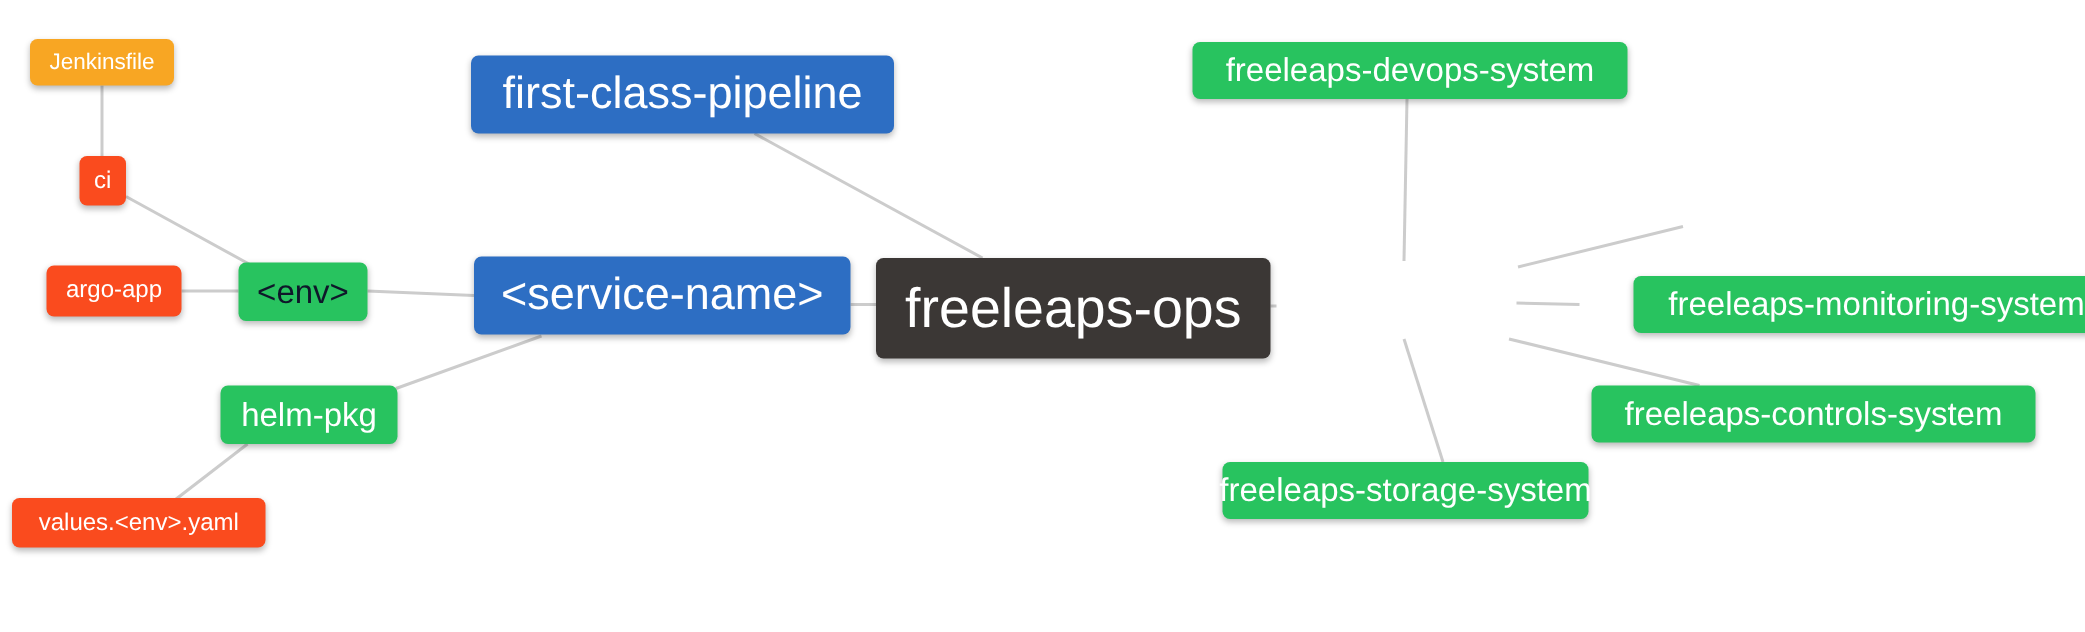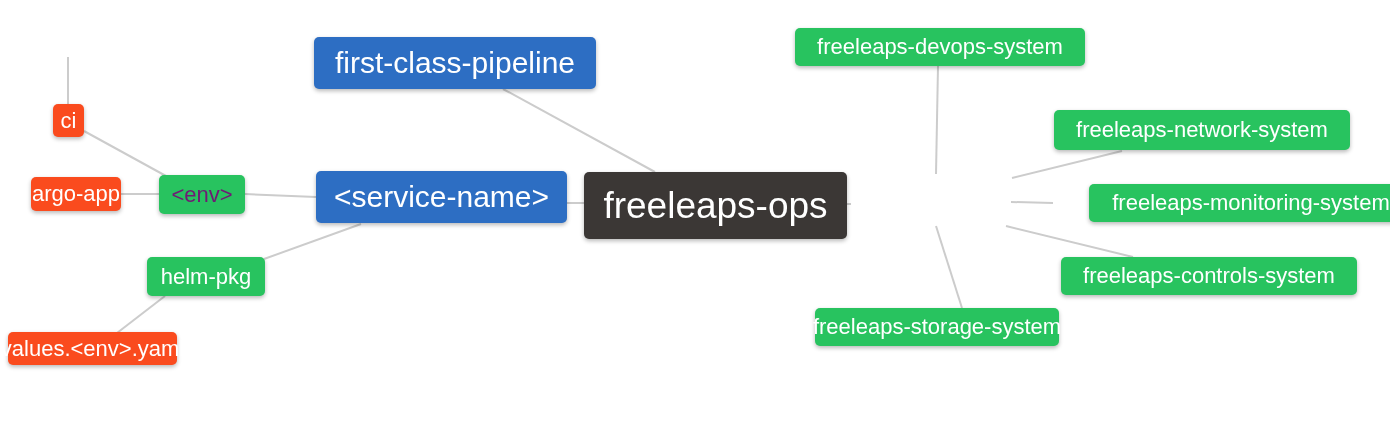--- a/index.html
+++ b/index.html
@@ -23,21 +23,21 @@
     border-radius: 5px;
     white-space: nowrap;
     box-shadow: 0 2px 4px rgba(0,0,0,0.28);
     cursor: pointer;
     line-height: 1;
     user-select: none;
   }
   .lv1 { background: var(--lv1); font-size: 37px; }
   .lv2 { background: var(--lv2); font-size: 30px; }
   .lv3 { background: var(--lv3); font-size: 22px; text-align: right; }
-  .lv4 { background: var(--lv4); font-size: 22px; }
+  .lv4 { background: var(--lv4); font-size: 16px; }
   .lv5 { background: var(--lv5); font-size: 15px; }
 </style>
 </head>
 <body>
 
 <div class="canvas" style="--bg: #ffffff; --edge: #cccccc; --lv1: #3b3735; --lv2: #2d6ec3; --lv3: #28c35f; --lv4: #fa4b1e; --lv5: #f8a623;">
 
   <svg class="edges" viewBox="0 0 1390 421">
     <line x1="68" y1="57" x2="68" y2="104"></line>
     <line x1="84" y1="131" x2="166" y2="176"></line>
@@ -48,27 +48,27 @@
     <line x1="503" y1="89" x2="655" y2="172"></line>
     <line x1="567" y1="203" x2="584" y2="203"></line>
     <line x1="847" y1="204" x2="851" y2="204"></line>
     <line x1="936" y1="174" x2="938" y2="66"></line>
     <line x1="1012" y1="178" x2="1122" y2="151"></line>
     <line x1="1011" y1="202" x2="1053" y2="203"></line>
     <line x1="1006" y1="226" x2="1133" y2="257"></line>
     <line x1="936" y1="226" x2="962" y2="308"></line>
   </svg>
 
+  <div class="node lv5" style="left: 20px; top: 26px; width: 96px; height: 31px; color: rgb(255, 255, 255);">Jenkinsfile</div>
   <div class="node lv4" style="left: 53px; top: 104px; width: 31px; height: 33px; color: rgb(255, 255, 255);">ci</div>
   <div class="node lv4" style="left: 31px; top: 177px; width: 90px; height: 34px; color: rgb(255, 255, 255);">argo-app</div>
-  <div class="node lv3" style="left: 159px; top: 175px; width: 86px; height: 39px; color: #701a75;">&lt;env&gt;</div>
+  <div class="node lv3" style="left: 159px; top: 175px; width: 86px; height: 39px; color: #0f172a;">&lt;env&gt;</div>
   <div class="node lv3" style="left: 147px; top: 257px; width: 118px; height: 39px; color: rgb(255, 255, 255);">helm-pkg</div>
   <div class="node lv4" style="left: 8px; top: 332px; width: 169px; height: 33px; color: rgb(255, 255, 255);">values.&lt;env&gt;.yaml</div>
   <div class="node lv2" style="left: 314px; top: 37px; width: 282px; height: 52px; color: rgb(255, 255, 255);">first-class-pipeline</div>
   <div class="node lv2" style="left: 316px; top: 171px; width: 251px; height: 52px; color: rgb(255, 255, 255);">&lt;service-name&gt;</div>
   <div class="node lv1" style="left: 584px; top: 172px; width: 263px; height: 67px; color: rgb(255, 255, 255);">freeleaps-ops</div>
   <div class="node lv3" style="left: 795px; top: 28px; width: 290px; height: 38px; color: rgb(255, 255, 255);">freeleaps-devops-system</div>
-  <div class="node lv3" style="left: 1054px; top: 110px; width: 296px; height: 40px; color: rgb(255, 255, 255);">freeleaps-network-system</div>
   <div class="node lv3" style="left: 1089px; top: 184px; width: 324px; height: 38px; color: rgb(255, 255, 255);">freeleaps-monitoring-system</div>
   <div class="node lv3" style="left: 1061px; top: 257px; width: 296px; height: 38px; color: rgb(255, 255, 255);">freeleaps-controls-system</div>
   <div class="node lv3" style="left: 815px; top: 308px; width: 244px; height: 38px; color: rgb(255, 255, 255);">freeleaps-storage-system</div>
 
 </div>
 
 </body></html>

